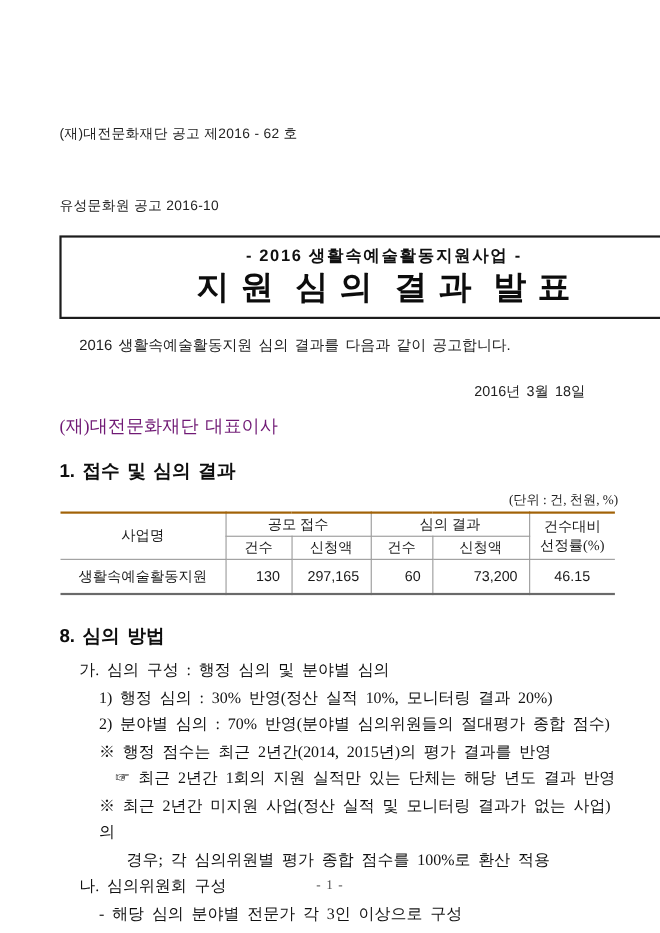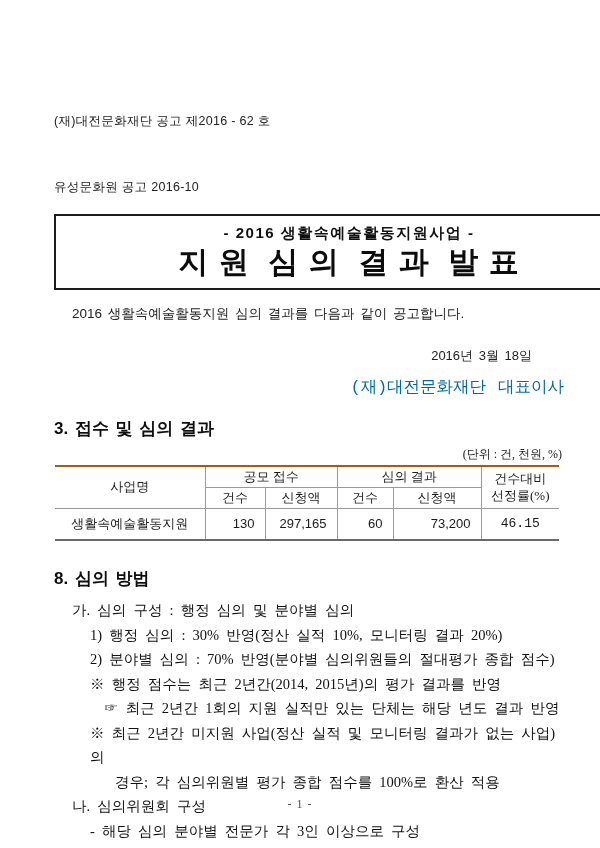--- a/index.html
+++ b/index.html
@@ -14,21 +14,21 @@
   
   .title-box { margin-top: 16px; width: 590px; border: 2px solid #1c1c1c; text-align: center; padding: 7px 0 9px 0; }
   .title-box .subtitle { font-family: "Liberation Sans", sans-serif; font-weight: bold; font-size: 15px; line-height: 19px; letter-spacing: 1.5px; color: #111; }
   .title-box .big-title { font-family: "Liberation Sans", sans-serif; font-weight: bold; font-size: 30px; line-height: 35px; letter-spacing: 1px; white-space: pre; color: #0c0c0c; margin-top: 2px; }
 
   
   .announce { margin-top: 15px; padding-left: 18px; font-family: "Liberation Sans", sans-serif; font-size: 13.5px; color: #222; word-spacing: 2px; line-height: 18px; }
 
   
   .date-line { margin-top: 24px; text-align: right; padding-right: 32px; font-family: "Liberation Sans", sans-serif; font-size: 13px; color: #222; word-spacing: 2px; }
-  .signature { margin-top: 10px; text-align: right; font-family: Liberation Mono, monospace; font-size: 16.5px; line-height: 26px; color: #0369a1; word-spacing: 2px; }
+  .signature { margin-top: 10px; text-align: left; font-family: Liberation Serif, serif; font-size: 16.5px; line-height: 26px; color: #701a75; word-spacing: 2px; }
   .signature .sig2 { padding-right: 17px; }
 
   
   .sec-heading { font-family: "Liberation Sans", sans-serif; font-weight: bold; font-size: 17px; color: #0e0e0e; word-spacing: 2px; }
   .sec1 { margin-top: 16px; }
   .sec2 { margin-top: 26px; }
 
   .unit-note { margin-top: 6px; text-align: right; padding-right: 2px; font-family: "Liberation Serif", serif; font-size: 12px; color: #222; }
 
   
@@ -36,21 +36,21 @@
     border-top: 2px solid #a16207; border-bottom: 2px solid #6a6a6a;
     font-family: "Liberation Serif", serif; font-size: 13px; color: #1a1a1a; }
   table.result th, table.result td { border: 1px solid #9a9a9a; font-weight: normal; text-align: center; vertical-align: middle; }
   table.result .edge-l { border-left: 0; }
   table.result .edge-r { border-right: 0; }
   table.result thead tr { height: 21px; }
   table.result thead th { border-top: 0; }
   table.result tbody tr { height: 32px; }
   table.result tbody td { border-bottom: 0; }
   table.result td.num { text-align: right; padding-right: 10px; font-family: "Liberation Sans", sans-serif; }
-  table.result td.rate { font-family: Liberation Mono, monospace; }
+  table.result td.rate { font-family: Liberation Sans, sans-serif; }
   .rate-head div { line-height: 17px; }
 
   
   .body-lines { margin-top: 8px; font-family: "Liberation Serif", serif; font-size: 14.5px; line-height: 24.5px; color: #111; word-spacing: 3.5px; }
   .ind-1 { padding-left: 18px; }
   .ind-2 { padding-left: 36px; }
   .ind-3 { padding-left: 50px; }
   .ind-4 { padding-left: 61px; }
 
   
@@ -71,21 +71,21 @@
   </div>
 
   <div class="announce">2016 생활속예술활동지원 심의 결과를 다음과 같이 공고합니다.</div>
 
   <div class="date-line">2016년 3월 18일</div>
 
   <div class="signature">
     <div class="sig1">(재)대전문화재단 대표이사</div>
   </div>
 
-  <div class="sec-heading sec1">3. 접수 및 심의 결과</div>
+  <div class="sec-heading sec1">1. 접수 및 심의 결과</div>
   <div class="unit-note">(단위 : 건, 천원, %)</div>
 
   <table class="result">
     <colgroup>
       <col style="width:150px">
         <col style="width:60px">
         <col style="width:72px">
       <col style="width:56px">
         <col style="width:88px">
         <col style="width:78px">

